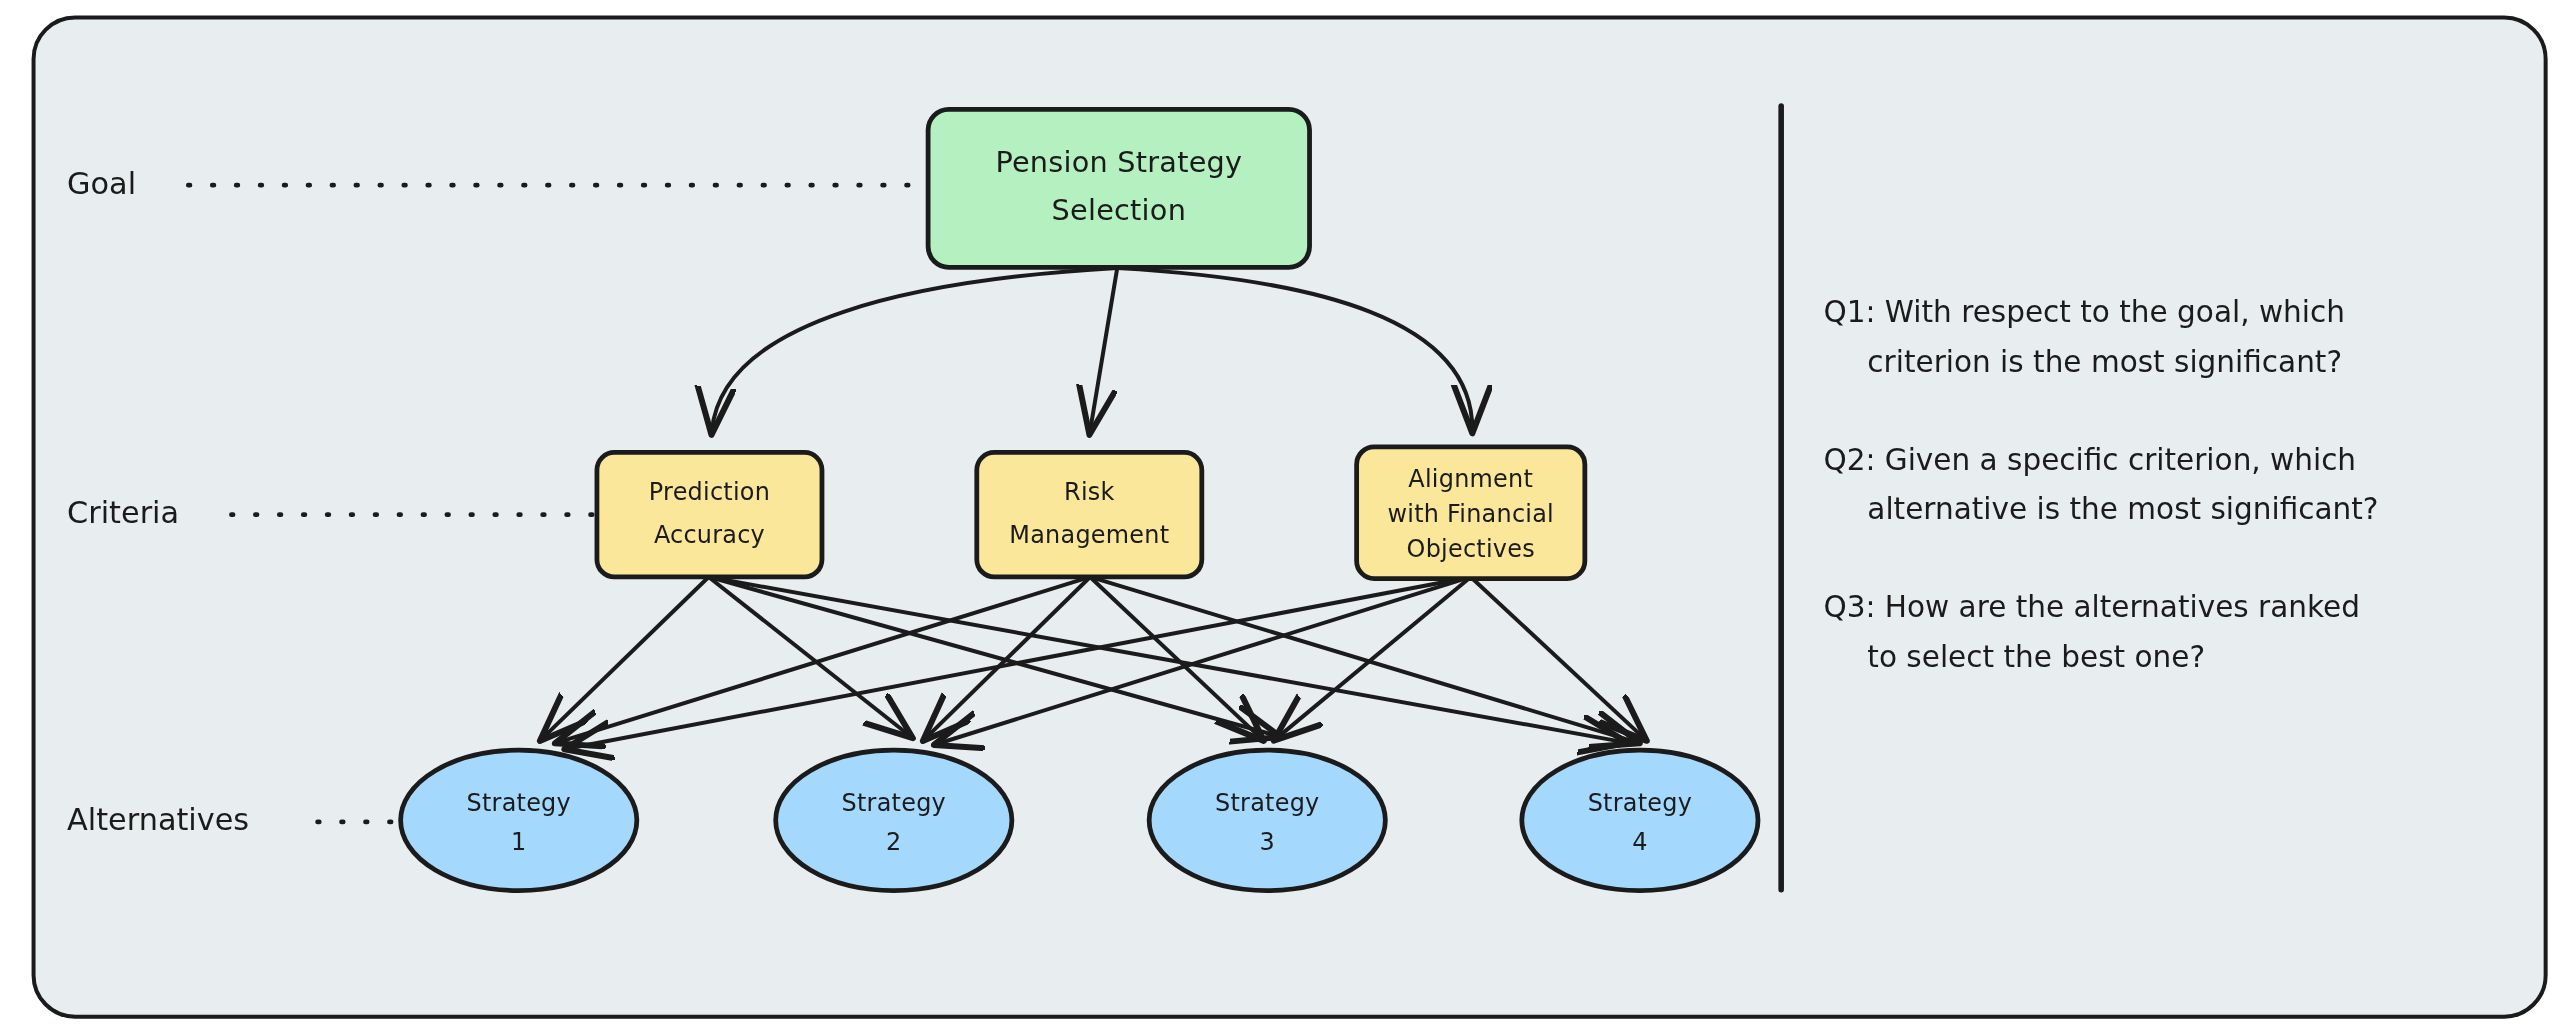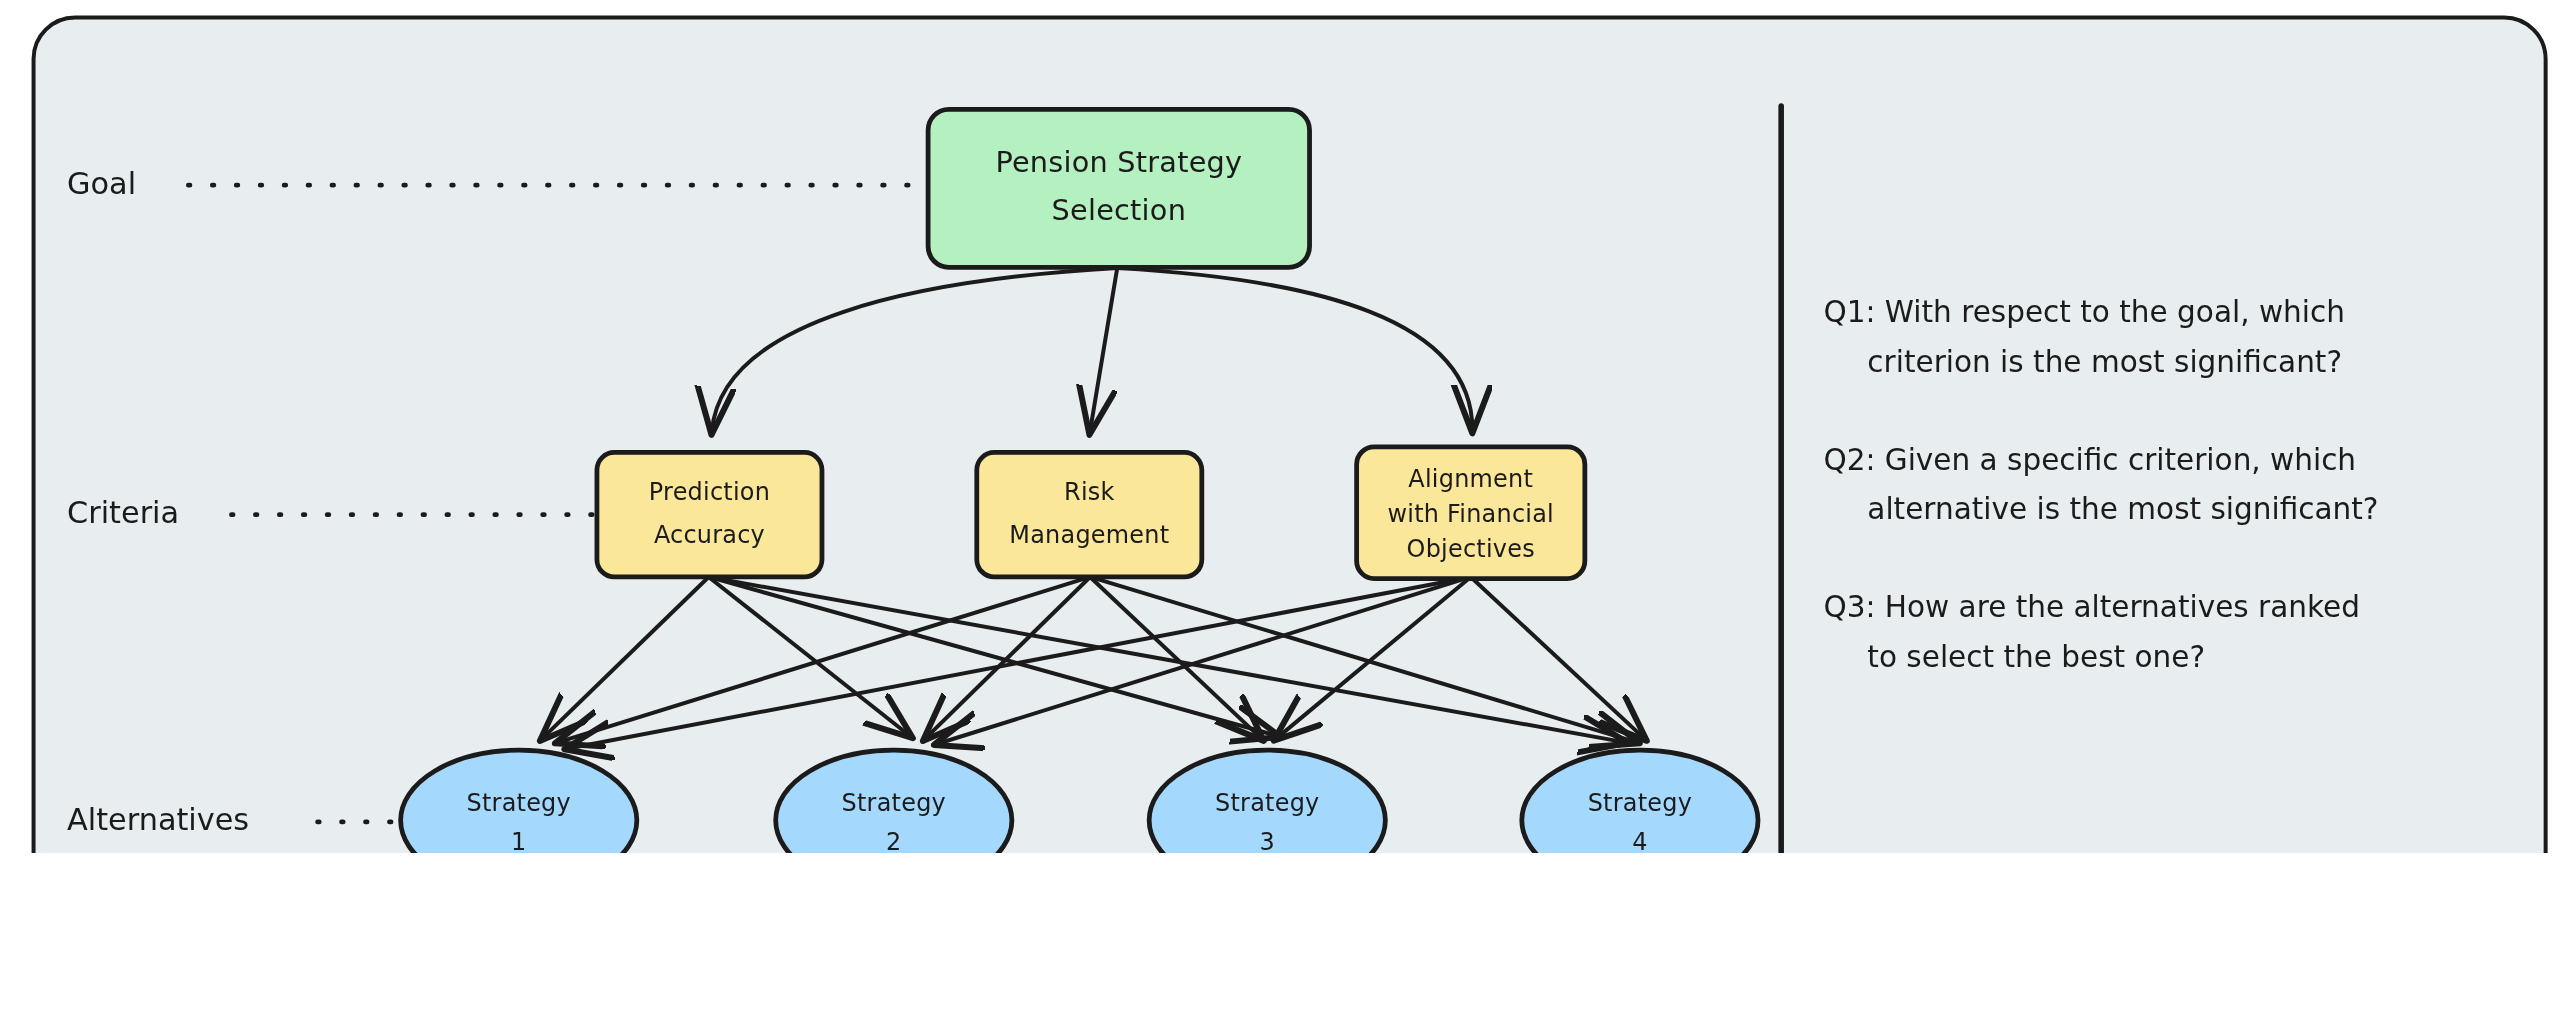--- a/index.html
+++ b/index.html
@@ -3,21 +3,21 @@
 <meta charset="utf-8">
 <style>
   html, body {
     margin: 0;
     padding: 0;
     background: #ffffff;
   }
   #canvas {
     position: relative;
     width: 2576px;
-    height: 853px;
+    height: 1035px;
     background: #ffffff;
     font-family: "DejaVu Sans", sans-serif;
     overflow: hidden;
   }
   #diagram-svg {
     position: absolute;
     inset: 0;
     width: 2576px;
     height: 1035px;
   }

